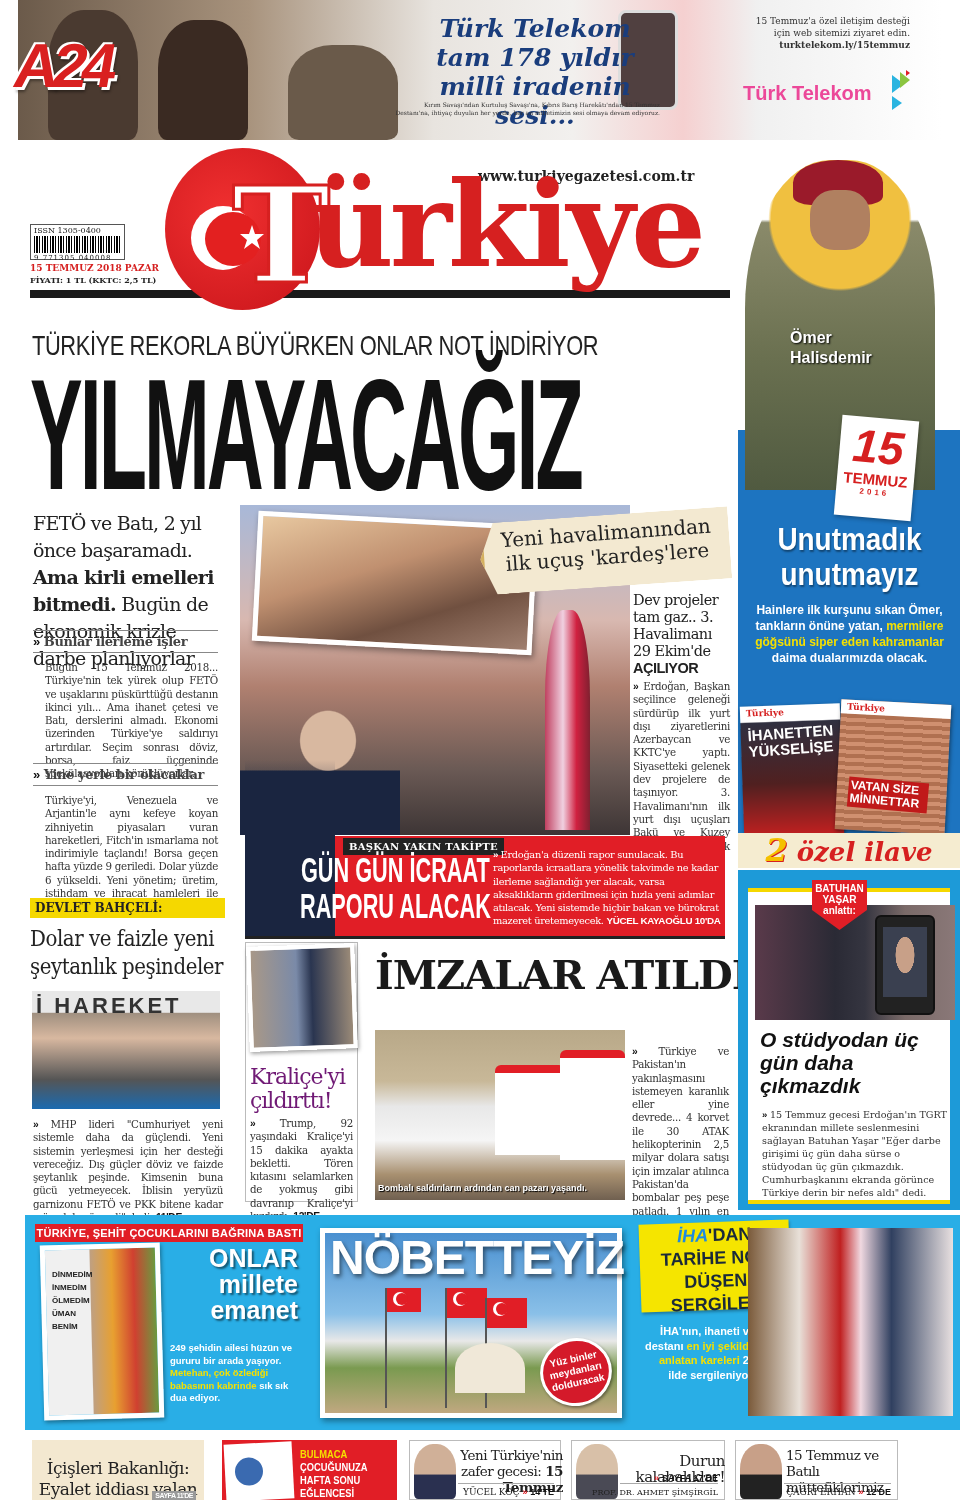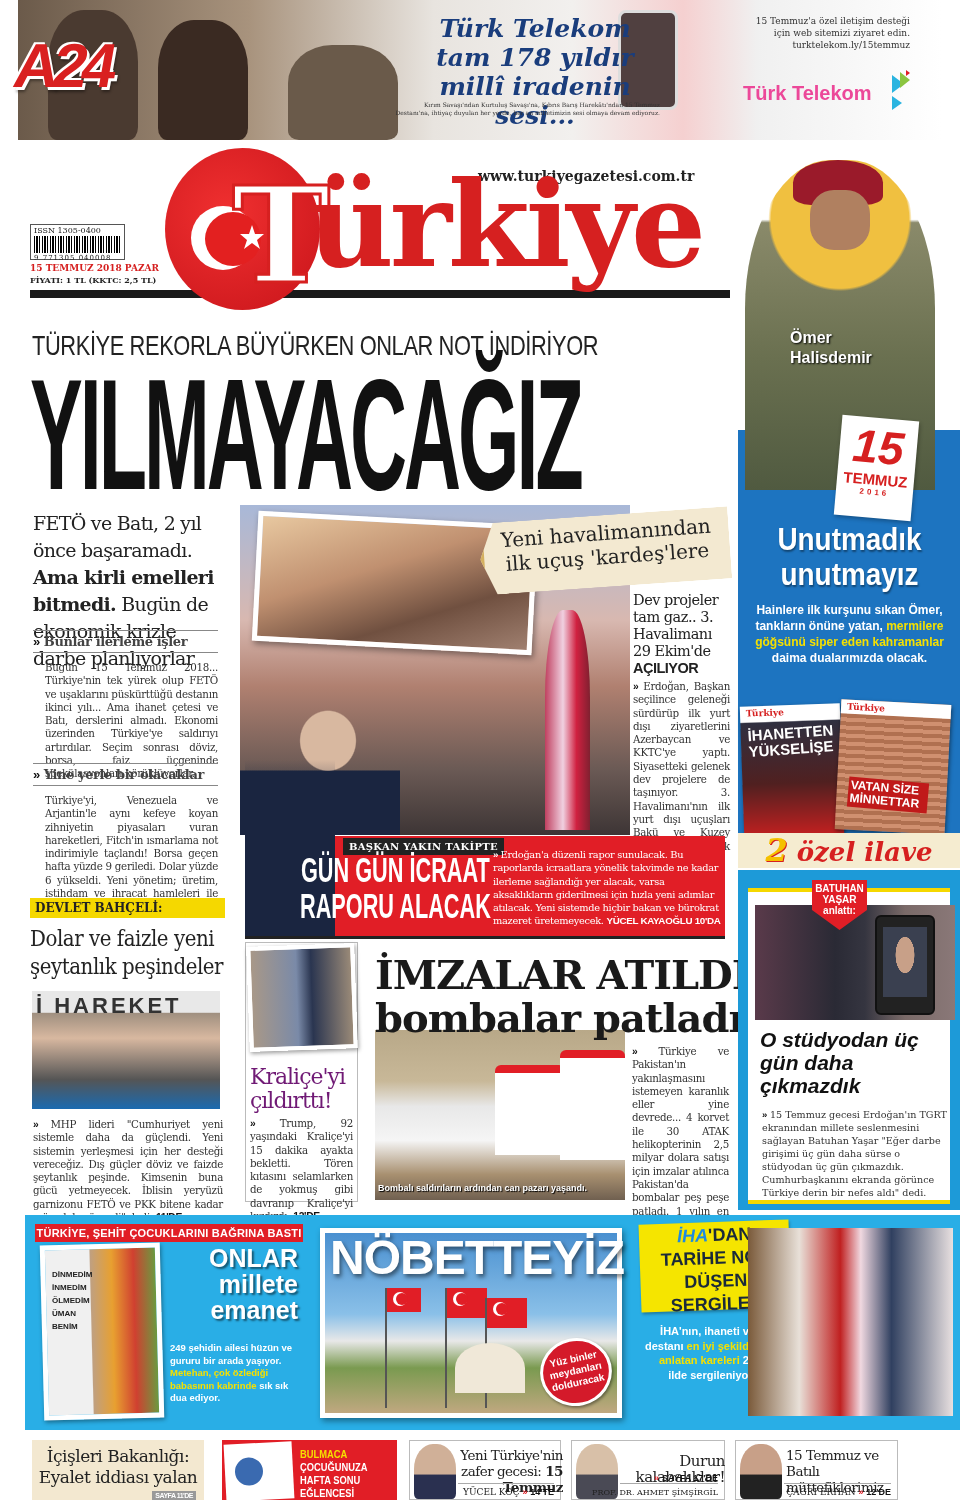--- a/index.html
+++ b/index.html
@@ -104,21 +104,21 @@
 .pole{position:absolute;width:2px;background:#555}
 .yuz-badge{left:540px;top:1338px;width:72px;height:68px;border-radius:50%;background:#d41a2a;border:3px solid #fff;transform:rotate(-12deg);font:bold 10px/12px "Liberation Sans",sans-serif;color:#fff;text-align:center;padding-top:12px;box-shadow:1px 2px 3px rgba(0,0,0,.4)}
 .iha-tag{left:640px;top:1222px;width:150px;height:88px;background:#f5e500;transform:rotate(-2deg);box-shadow:1px 2px 3px rgba(0,0,0,.3)}
 .iha-text{left:643px;top:1224px;width:145px;text-align:center;font:bold 18px/23px "Liberation Sans",sans-serif;color:#1a2a3a;transform:rotate(-2deg)}
 .iha-logo{color:#1d8ae0;font-style:italic}
 .iha-body{left:640px;top:1324px;width:115px;text-align:right;font:bold 11px/14.5px "Liberation Sans",sans-serif;color:#fff}
 .iha-body .y{color:#f5e000}
 .iha-photo{left:748px;top:1228px;width:205px;height:188px;background:linear-gradient(90deg,#7a5a3a 0%,#e8e0d8 25%,#c02020 45%,#f0d8e0 55%,#304060 70%,#e8e0e0 100%)}
 
 .foot{border:1px solid #bbb;background:#fff}
-.foot1{left:32px;top:1440px;width:172px;height:60px;background:#f3e8d0;border:none;text-align:center;font:17px/21px "DejaVu Serif",serif;color:#222;padding-top:6px;letter-spacing:-0.5px}
+.foot1{left:32px;top:1440px;width:172px;height:60px;background:#f3e8d0;border:none;text-align:center;font:17px/21px "DejaVu Serif",serif;color:#222;padding-top:18px;letter-spacing:-0.5px}
 .foot1 .pg{position:absolute;right:8px;bottom:0;background:#999;color:#fff;font:bold 7px "Liberation Sans",sans-serif;padding:1px 3px}
 .foot2{left:222px;top:1440px;width:175px;height:60px;background:#e11e26}
 .foot2 .thumb{position:absolute;left:3px;top:3px;width:68px;height:57px;background:#fff;transform:rotate(-3deg)}
 .foot2 .txt{position:absolute;left:78px;top:8px;width:95px;font:bold 11px/13px "Liberation Sans",sans-serif;color:#fff;transform:scaleX(.85);transform-origin:left top}
 .foot2 .txt .y{color:#f5e000}
 .col-box{height:60px;top:1440px}
 .col-face{position:absolute;left:4px;bottom:0;width:42px;height:55px;border-radius:45% 45% 10% 10%;background:linear-gradient(180deg,#d0b098 0 55%,#2a3050 56%)}
 .col-title{position:absolute;left:48px;top:6px;width:105px;text-align:right;font:13.5px/16px "DejaVu Serif",serif;color:#222;letter-spacing:-0.5px}
 .col-title b{font-weight:bold}
 .col-by{position:absolute;right:6px;bottom:2px;font:9px "DejaVu Serif",serif;color:#222;white-space:nowrap}
@@ -133,21 +133,21 @@
   <div class="person" style="left:30px;top:10px;width:90px;height:130px;background:#4a3a30"></div>
   <div class="person" style="left:140px;top:20px;width:90px;height:120px;background:#3a2a22"></div>
   <div class="person" style="left:270px;top:45px;width:110px;height:95px;background:#6a5a4a"></div>
   <div class="abs" style="left:600px;top:10px;width:60px;height:100px;border-radius:8px;background:#504040;border:3px solid #ddd"></div>
 </div>
 <div class="abs a24">A24</div>
 <div class="abs tt-slogan">Türk Telekom tam 178 yıldır millî iradenin sesi...</div>
 <div class="abs tt-small">Kırım Savaşı'ndan Kurtuluş Savaşı'na, Kıbrıs Barış Harekâtı'ndan 15 Temmuz Destanı'na, ihtiyaç duyulan her yerde, her an milletimizin sesi olmaya devam ediyoruz.</div>
 <div class="abs tt-right">
   <div>15 Temmuz'a özel iletişim desteği için web sitemizi ziyaret edin.</div>
-  <div style="font-weight:normal">turktelekom.ly/15temmuz</div>
+  <div style="font-weight:bold">turktelekom.ly/15temmuz</div>
 </div>
 <div class="abs tt-logo">Türk Telekom</div>
 <svg class="abs tt-arrows" viewBox="0 0 30 40">
   <polygon points="10,5 22,14 10,23" fill="#2ab4e0"></polygon>
     <polygon points="18,2 28,10 18,18" fill="#8bc540"></polygon>
     <polygon points="10,26 20,33 10,40" fill="#2ab4e0"></polygon>
     <polygon points="24,0 28,3 24,6" fill="#e11e26"></polygon>
 </svg>
 
 <div class="abs url">www.turkiyegazetesi.com.tr</div>
@@ -231,21 +231,20 @@
 <div class="abs body queen-body">
   <span class="ref">» </span><span>Trump, 92 yaşındaki Kraliçe'yi 15 dakika ayakta bekletti. Tören kıtasını selamlarken de yokmuş gibi davranıp Kraliçe'yi kızdırdı.</span> <span class="ref">12'DE</span>
 </div>
 
 <div class="abs imza-photo">
   <div class="abs" style="left:120px;top:35px;width:70px;height:90px;background:#fff;border-radius:6px 6px 0 0;border-top:8px solid #e11e26"></div>
   <div class="abs" style="left:185px;top:20px;width:65px;height:110px;background:#fff;border-radius:6px 6px 0 0;border-top:8px solid #e11e26"></div>
 </div>
 <div class="abs imza-head">
   <div>İMZALAR ATILDI</div>
-  <div>bombalar patladı</div>
 </div>
 <div class="abs imza-cap">Bombalı saldırıların ardından can pazarı yaşandı.</div>
 <div class="abs body imza-body">
   <span class="ref">» </span><span>Türkiye ve Pakistan'ın yakınlaşmasını istemeyen karanlık eller yine devrede... 4 korvet ile 30 ATAK helikopterinin 2,5 milyar dolara satışı için imzalar atılınca Pakistan'da bombalar peş peşe patladı. 1 yılın en kanlı saldırısında 128 kişi öldü, 200 de yaralı var.</span> <span class="ref">12'DE</span>
 </div>
 
 <div class="abs blue-col"></div>
 <div class="abs soldier"></div>
 <div class="abs beret"></div>
 <div class="abs face"></div>

